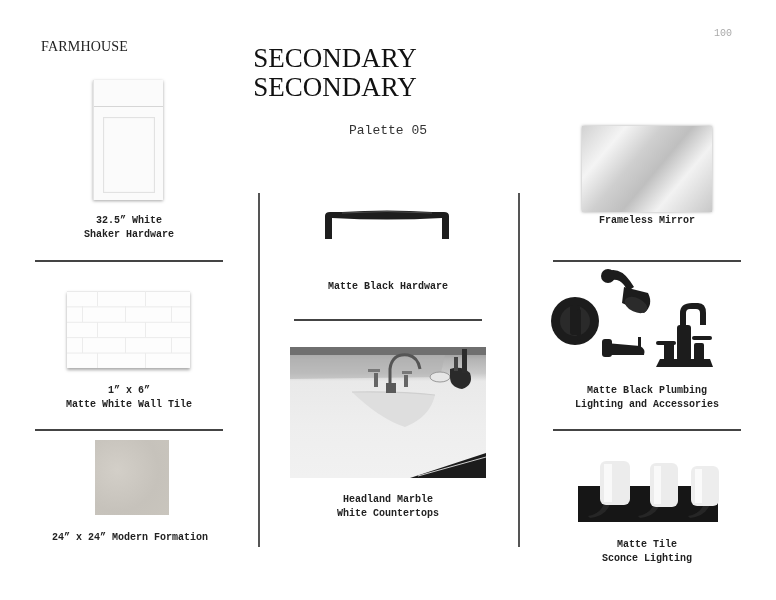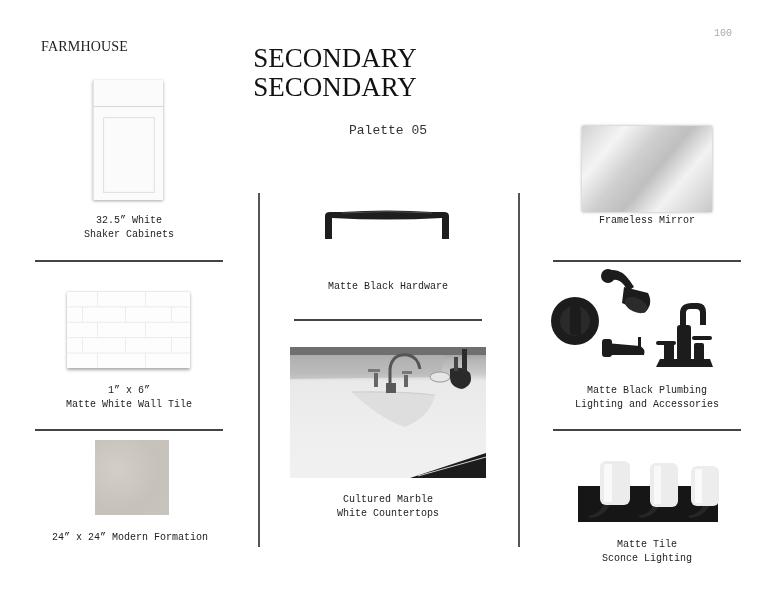--- a/index.html
+++ b/index.html
@@ -9,21 +9,21 @@
     .abs { position: absolute; }
 
     .brand { left: 41px; top: 39px; font-family: "Liberation Serif", "DejaVu Serif", serif; font-size: 14px; color: #222; letter-spacing: 0.2px; text-align: right; }
     .page-num { left: 714px; top: 28px; font-family: Liberation Mono, monospace; font-size: 10px; color: #aaa; }
 
     .title { left: 0; width: 670px; top: 44px; text-align: center; font-family: "Liberation Serif", "DejaVu Serif", serif; font-size: 27px; line-height: 29px; color: #111; }
     .title span { display: block; }
     .subtitle { left: 0; width: 776px; top: 123px; text-align: center; font-size: 13px; color: #333; }
 
     .caption { text-align: center; font-size: 10px; line-height: 14px; color: #222; }
-    .caption span { display: block; }
+    .caption span { display: block; font-weight: bold; }
 
     .hline { height: 1.5px; background: #444; }
     .vline { width: 1.5px; background: #555; }
 
     
     .cabinet { left: 93px; top: 80px; width: 70px; height: 120px; background: #fbfbfb; box-shadow: 0 1px 3px rgba(0,0,0,0.35); border-left: 1px solid #e4e4e4; }
     .cabinet .drawer { position: absolute; left: 0; top: 0; width: 100%; height: 27px; border-bottom: 1px solid #d6d6d6; }
     .cabinet .panel { position: absolute; left: 9px; top: 37px; width: 52px; height: 76px; border: 1px solid #e2e2e2; box-shadow: inset 0 0 2px rgba(0,0,0,0.06); }
 
     
@@ -71,21 +71,21 @@
 <div class="abs hline" style="left:294px; top:319px; width:188px;"></div>
 <div class="abs hline" style="left:553px; top:260px; width:188px;"></div>
 <div class="abs hline" style="left:553px; top:429px; width:188px;"></div>
 
 <div class="abs cabinet">
   <div class="drawer"></div>
   <div class="panel"></div>
 </div>
 <div class="abs caption" style="left:35px; top:214px; width:188px;">
   <span>32.5” White</span>
-  <span>Shaker Cabinets</span>
+  <span>Shaker Hardware</span>
 </div>
 
 <div class="abs tile">
   <div class="row" style="top:0">
       <i style="left:30px"></i>
       <i style="left:78px"></i>
     </div>
   <div class="row" style="top:15.4px">
       <i style="left:15px"></i>
       <i style="left:58px"></i>
@@ -140,21 +140,21 @@
     <ellipse cx="150" cy="30" rx="10" ry="5" fill="#e6e6e6" stroke="#999" stroke-width="1"></ellipse>
     <path d="M160 22 Q172 18 180 26 Q184 38 172 42 Q160 40 160 30 Z" fill="#2a2a2a"></path>
     <rect x="172" y="2" width="5" height="24" fill="#2c2c2c"></rect>
     <rect x="164" y="10" width="4" height="14" fill="#444"></rect>
 
     <path d="M120 131 L196 106 L196 131 Z" fill="#1c1c1c"></path>
     <path d="M128 129 L196 110" stroke="#cfcfcf" stroke-width="1"></path>
   </svg>
 </div>
 <div class="abs caption" style="left:294px; top:493px; width:188px;">
-  <span>Cultured Marble</span>
+  <span>Headland Marble</span>
   <span>White Countertops</span>
 </div>
 
 <div class="abs mirror"></div>
 <div class="abs caption" style="left:553px; top:214px; width:188px;">
   <span>Frameless Mirror</span>
 </div>
 
 <svg class="abs plumbing" viewBox="0 0 172 112">
   <g fill="#1c1c1c">

